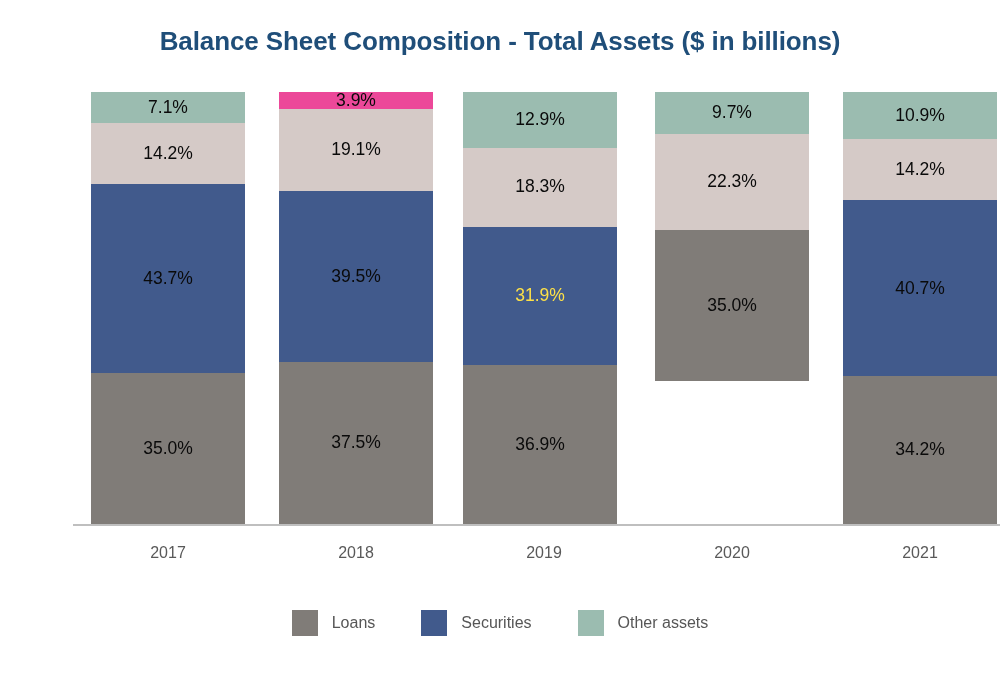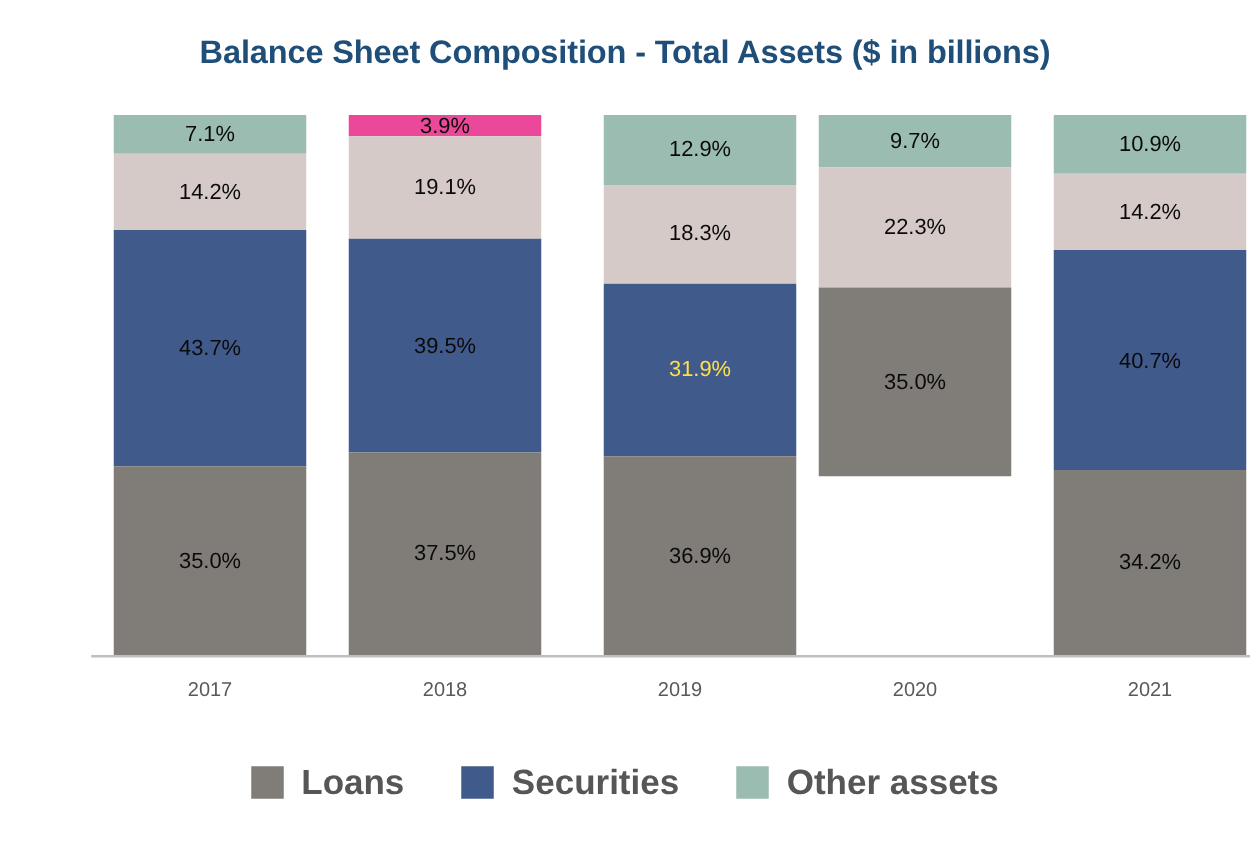--- a/index.html
+++ b/index.html
@@ -112,24 +112,23 @@
     gap: 14px;
   }
 
   .legend-swatch {
     width: 26px;
     height: 26px;
     flex: 0 0 auto;
   }
 
   .legend-label {
-    font-size: 28px;
+    font-size: 16px;
     color: #565656;
     white-space: nowrap;
-    font-weight: bold;
   }
 </style>
 </head>
 <body>
 
 <div id="chart-root">
 
   <div id="chart-title">Balance Sheet Composition - Total Assets ($ in billions)</div>
 
   <div id="plot-area">
@@ -160,21 +159,21 @@
               <span class="segment-label" style="color: rgb(10, 10, 10);">19.1%</span>
             </div>
             <div class="segment" style="background: rgb(65, 90, 140); height: 39.5%;">
               <span class="segment-label" style="color: rgb(10, 10, 10);">39.5%</span>
             </div>
             <div class="segment" style="background: rgb(128, 124, 120); height: 37.5%;">
               <span class="segment-label" style="color: rgb(10, 10, 10);">37.5%</span>
             </div>
           </div>
         </div>
-        <div class="bar-group" style="left: 440px;">
+        <div class="bar-group" style="left: 420px;">
           <div class="bar-stack">
             <div class="segment" style="background: rgb(155, 188, 176); height: 12.9%;">
               <span class="segment-label" style="color: rgb(10, 10, 10);">12.9%</span>
             </div>
             <div class="segment" style="background: rgb(213, 202, 199); height: 18.3%;">
               <span class="segment-label" style="color: rgb(10, 10, 10);">18.3%</span>
             </div>
             <div class="segment" style="background: rgb(65, 90, 140); height: 31.9%;">
               <span class="segment-label" style="color: #fde047;">31.9%</span>
             </div>

